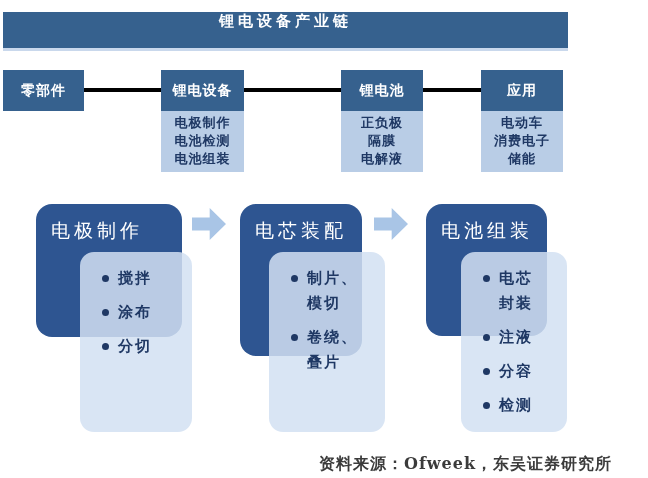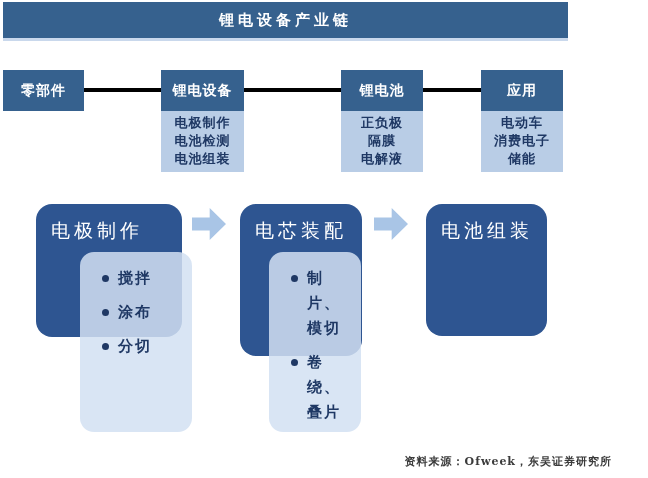--- a/index.html
+++ b/index.html
@@ -5,24 +5,24 @@
   html,body{margin:0;padding:0;background:#fff;}
   .canvas{
     position:relative;
     width:648px;height:478px;
     background:#fff;
     font-family:"DejaVu Serif","Liberation Serif",serif;
     overflow:hidden;
   }
   
   .banner{
-    position:absolute;left:3px;top:2px;width:565px;height:36px;
+    position:absolute;left:3px;top:12px;width:565px;height:36px;
     background:var(--banner-blue,#36618E);
     border-bottom:3px solid #C9D8EC;
-    display:flex;align-items:center;justify-content:center;
+    display:flex;align-items:flex-start;justify-content:center;
   }
   .banner-title{
     color:#fff;font-size:15px;font-weight:bold;letter-spacing:4px;
   }
   
   .chain-line{
     position:absolute;left:44px;top:88px;width:476px;height:4px;
     background:var(--connector-black,#000);z-index:1;
   }
   .chain-node{position:absolute;top:70px;z-index:2;}
@@ -56,21 +56,21 @@
   .step-light{
     position:absolute;z-index:4;
     background:rgba(210,224,242,0.85);
     border-radius:14px;
     box-sizing:border-box;
     padding:14px 6px 10px 20px;
   }
   .d1{left:36px;top:204px;width:146px;height:133px;}
   .l1{left:80px;top:252px;width:112px;height:180px;}
   .d2{left:240px;top:204px;width:122px;height:152px;}
-  .l2{left:269px;top:252px;width:92px;height:180px;}
+  .l2{left:269px;top:252px;width:116px;height:180px;}
   .d3{left:426px;top:204px;width:121px;height:132px;}
   .l3{left:461px;top:252px;width:106px;height:180px;}
   .bullet{display:flex;margin-bottom:9px;}
   .dot{
     width:7px;height:7px;border-radius:50%;
     background:var(--text-navy,#1F3864);
     margin:9px 9px 0 2px;flex:0 0 auto;
   }
   .bullet-text{
     font-size:15px;font-weight:bold;line-height:25px;
@@ -80,21 +80,21 @@
   .flow-arrow{
     position:absolute;z-index:2;width:34px;height:32px;
     background:var(--arrow-blue,#A9C5E6);
     clip-path:polygon(0 30%,52% 30%,52% 0,100% 50%,52% 100%,52% 70%,0 70%);
   }
   .a1{left:192px;top:208px;}
   .a2{left:374px;top:208px;}
   
   .source{
     position:absolute;top:454px;right:36px;
-    font-size:11px;font-weight:bold;color:#3B3B3B;letter-spacing:1px;
+    font-size:16px;font-weight:bold;color:#3B3B3B;letter-spacing:1px;
   }
 </style>
 </head>
 <body>
 
 <div class="canvas">
 
   <div class="banner">
     <span class="banner-title">锂电设备产业链</span>
   </div>
@@ -166,16 +166,35 @@
       <span class="bullet-text">卷绕、
 叠片</span>
     </div>
   </div>
 
   <div class="flow-arrow a2"></div>
 
   <div class="step-dark d3">
     <div class="step-title">电池组装</div>
   </div>
+  <div class="step-light l3">
+    <div class="bullet">
+      <span class="dot"></span>
+      <span class="bullet-text">电芯
+封装</span>
+    </div>
+    <div class="bullet">
+      <span class="dot"></span>
+      <span class="bullet-text">注液</span>
+    </div>
+    <div class="bullet">
+      <span class="dot"></span>
+      <span class="bullet-text">分容</span>
+    </div>
+    <div class="bullet">
+      <span class="dot"></span>
+      <span class="bullet-text">检测</span>
+    </div>
+  </div>
 
   <div class="source">资料来源：Ofweek，东吴证券研究所</div>
 
 </div>
 
 </body></html>

